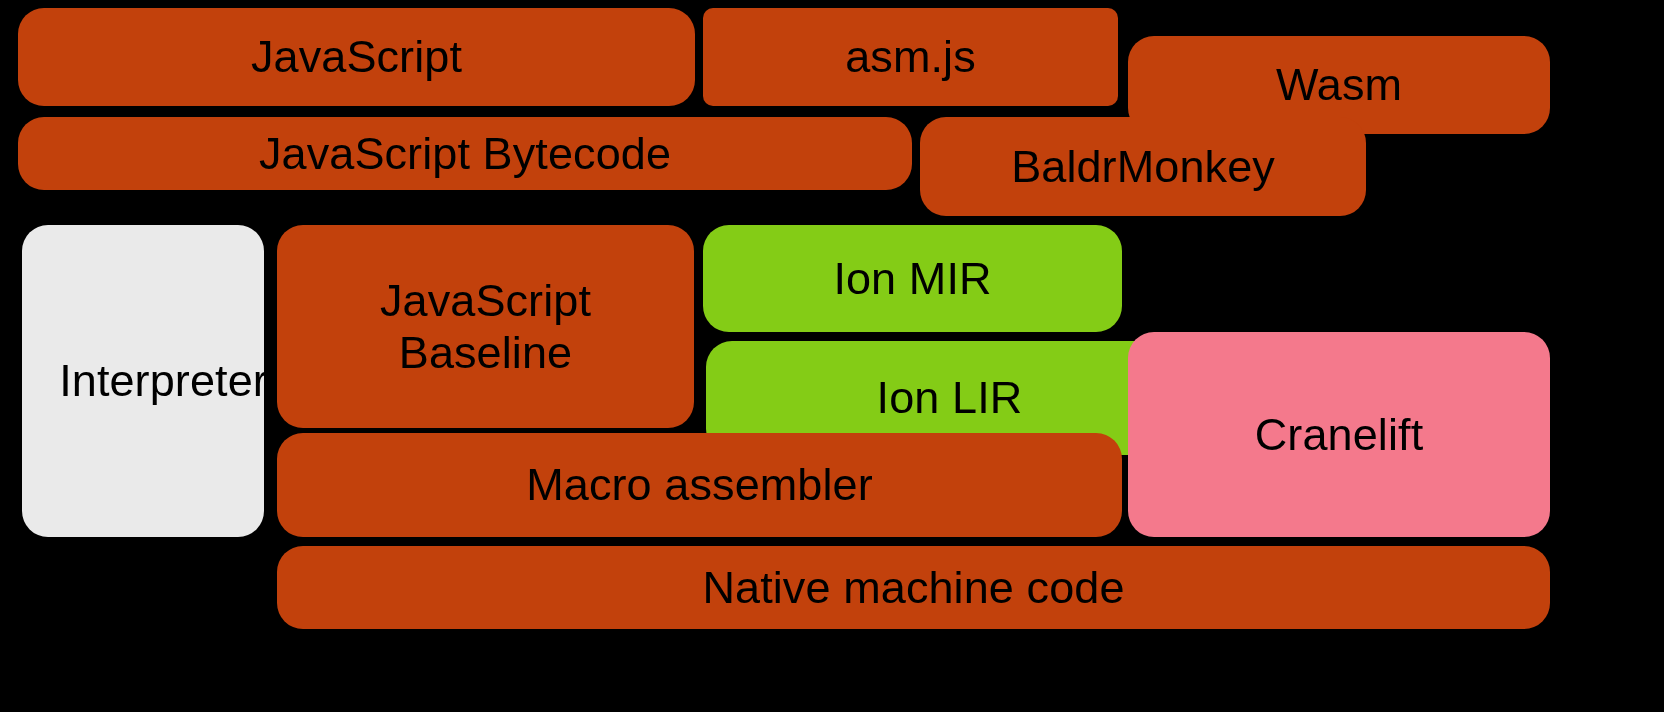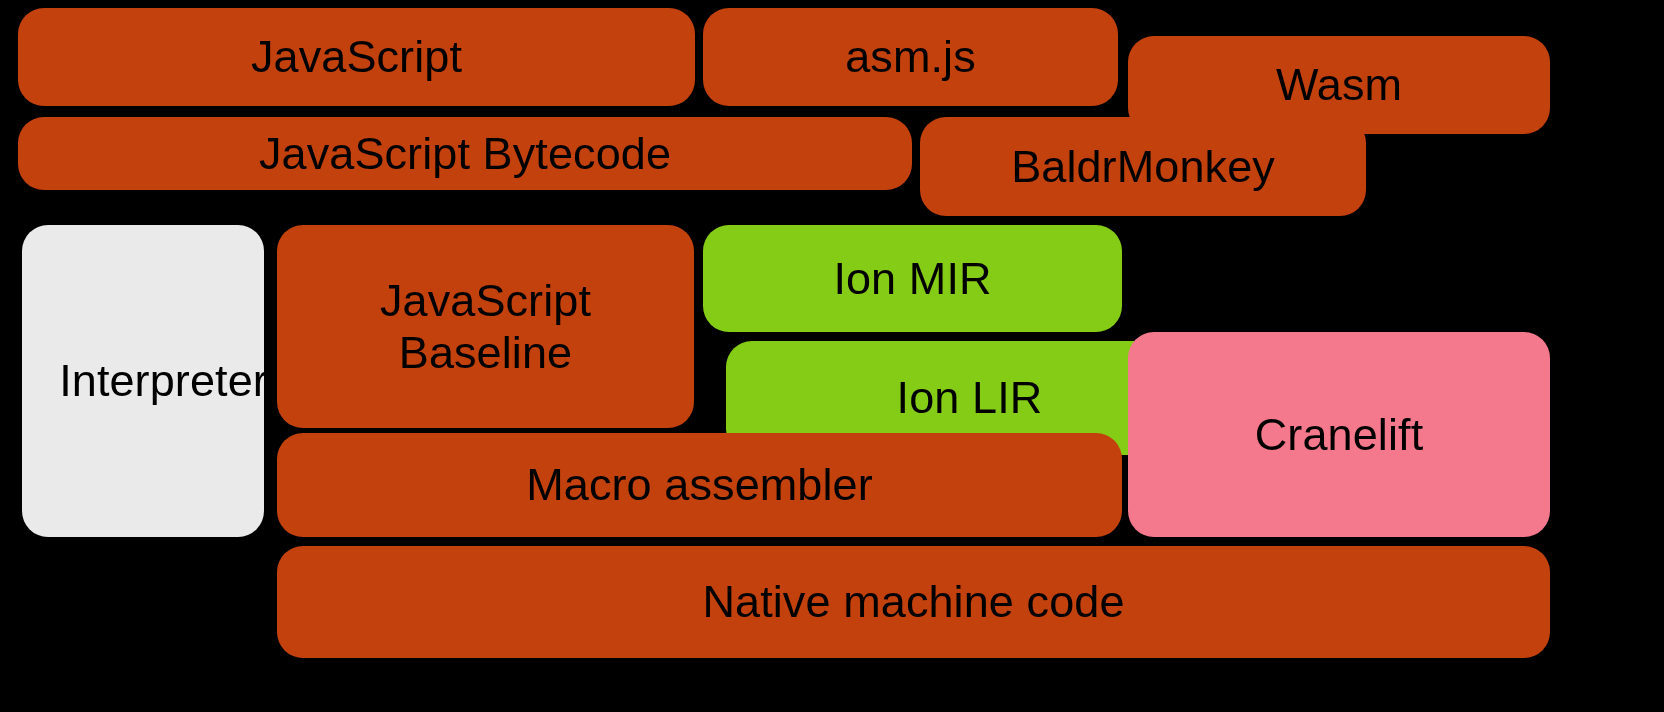--- a/index.html
+++ b/index.html
@@ -35,37 +35,37 @@
     letter-spacing: 0.1px;
     white-space: pre-line;
     user-select: none;
   }
   .box.gray   { background: #eaeaea; }
   .box.green  { background: #84cc16; }
   .box.pink   { background: #f4798c; }
 
   
   #box-javascript        { left: 18px;   top: 8px;   width: 677px; height: 98px; }
-  #box-asmjs             { left: 703px;  top: 8px;   width: 415px; height: 98px; }
+  #box-asmjs             { left: 703px;  top: 8px;   width: 415px; height: 98px; border-radius: 10px; }
   #box-wasm              { left: 1128px; top: 8px;   width: 422px; height: 98px; margin-top: 28px; }
 
   
   #box-js-bytecode       { left: 18px;   top: 117px; width: 894px; height: 73px; }
   #box-baldrmonkey       { left: 920px;  top: 117px; width: 446px; height: 99px; }
 
   
   #box-interpreter       { left: 22px;   top: 225px; width: 242px; height: 312px; padding-left: 41px; }
   #box-js-baseline       { left: 277px;  top: 225px; width: 417px; height: 203px; }
   #box-ion-mir           { left: 703px;  top: 225px; width: 419px; height: 107px; }
-  #box-ion-lir           { left: 726px;  top: 341px; width: 487px; height: 114px; }
+  #box-ion-lir           { left: 706px;  top: 341px; width: 487px; height: 114px; }
   #box-cranelift         { left: 1128px; top: 332px; width: 422px; height: 205px; }
   #box-macro-assembler   { left: 277px;  top: 433px; width: 845px; height: 104px; }
 
   
-  #box-native-code       { left: 277px;  top: 546px; width: 1273px; height: 112px; }
+  #box-native-code       { left: 277px;  top: 546px; width: 1273px; height: 83px; }
 </style>
 </head>
 <body>
 
 <div id="diagram">
 
   <div class="box" id="box-javascript">JavaScript</div>
 
   <div class="box" id="box-asmjs">asm.js</div>
 

